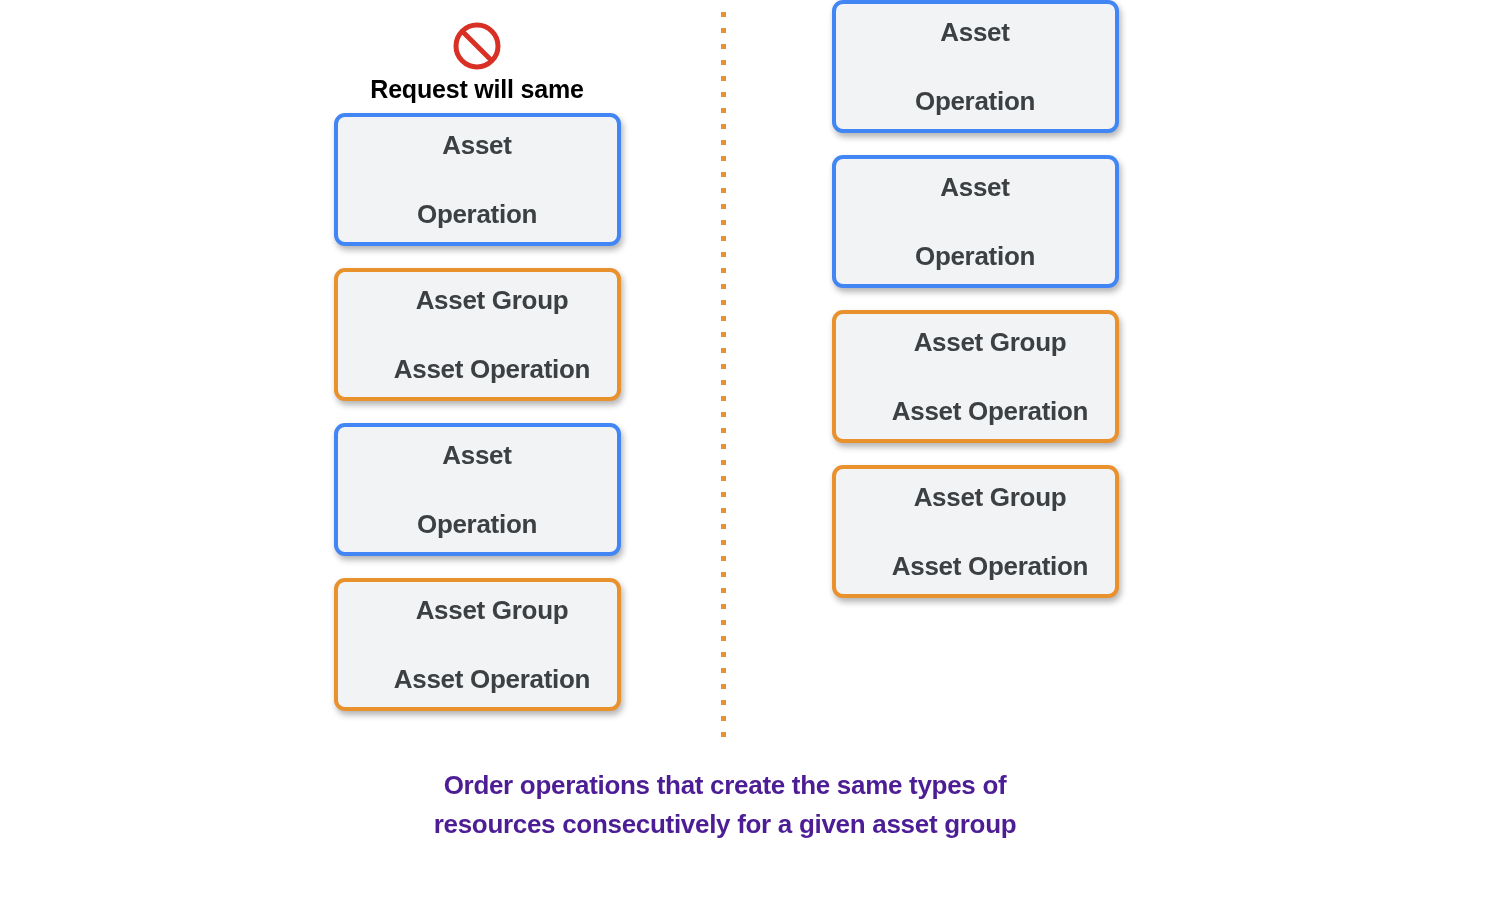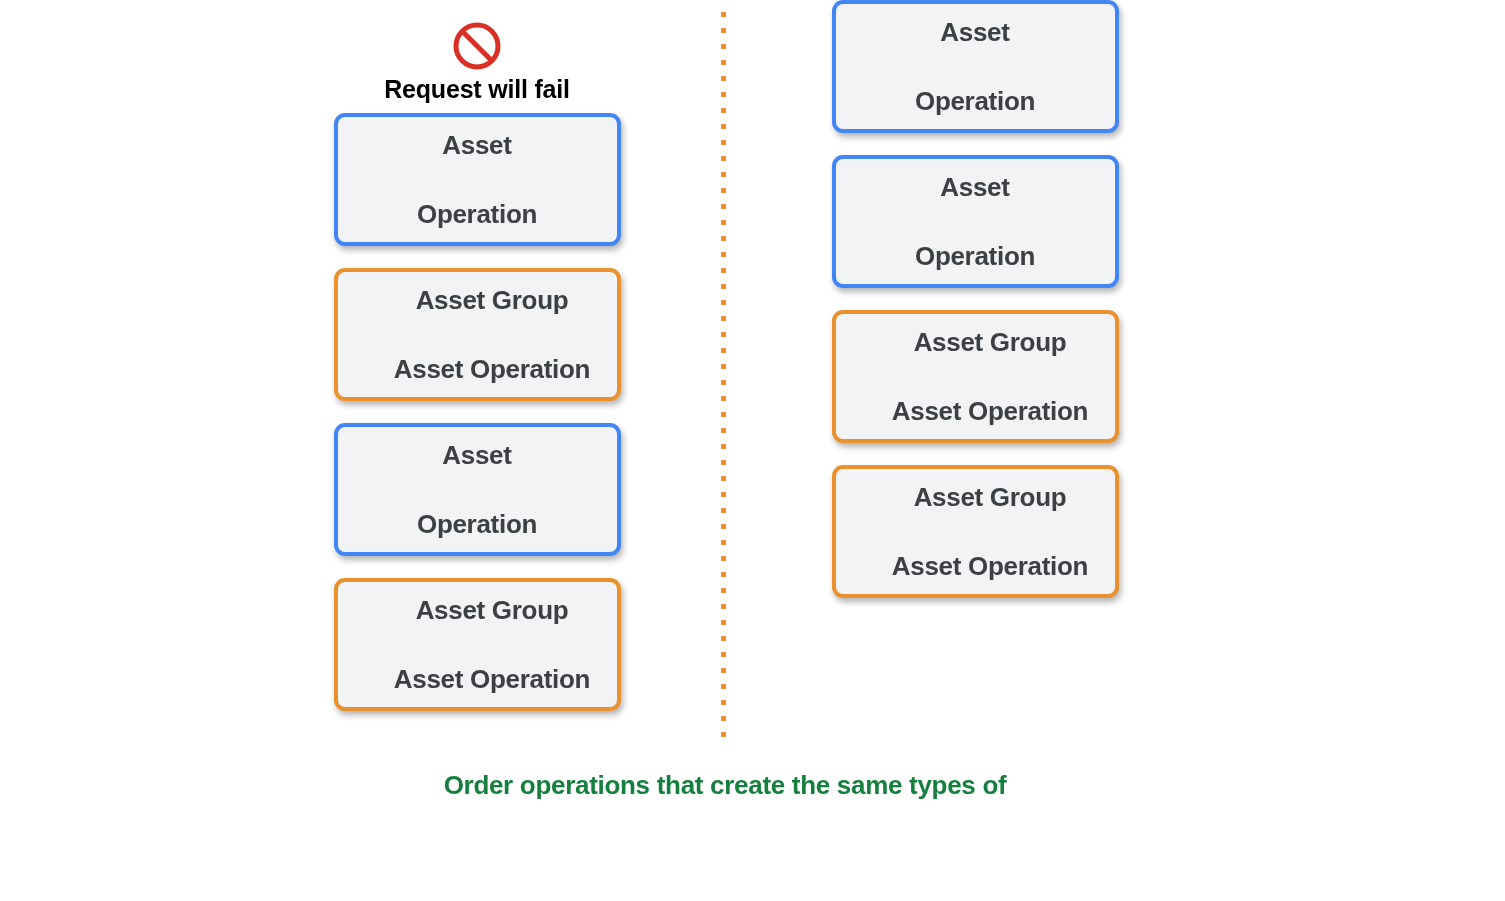--- a/index.html
+++ b/index.html
@@ -111,42 +111,42 @@
     left: 0;
     top: 766px;
     width: 1450px;
     text-align: center;
     padding-left: 0;
   }
 
   .caption-line {
     font-size: 26px;
     font-weight: bold;
-    color: #15803d;
+    color: #4c1d95;
     line-height: 39px;
     letter-spacing: -0.3px;
     white-space: nowrap;
   }
 </style>
 </head>
 <body>
 
 <div class="canvas">
 
   <div class="divider"></div>
 
   <div class="column column-fail">
     <div class="col-header">
       <span class="status-icon">
         <svg width="52" height="52" viewBox="0 0 52 52" aria-hidden="true">
           <circle cx="26" cy="26" r="21" fill="none" stroke="#d93025" stroke-width="5"></circle>
           <line x1="12" y1="12" x2="40" y2="40" stroke="#d93025" stroke-width="5" stroke-linecap="butt"></line>
         </svg>
       </span>
-      <div class="col-title">Request will fail</div>
+      <div class="col-title">Request will same</div>
     </div>
 
     <div class="card-stack">
       <div class="card accent-blue">
         <div class="card-line">Asset</div>
         <div class="card-line">Operation</div>
       </div>
       <div class="card accent-orange">
         <div class="card-line">Asset Group</div>
         <div class="card-line">Asset Operation</div>
@@ -179,15 +179,16 @@
       </div>
       <div class="card accent-orange">
         <div class="card-line">Asset Group</div>
         <div class="card-line">Asset Operation</div>
       </div>
     </div>
   </div>
 
   <div class="caption">
     <div class="caption-line">Order operations that create the same types of</div>
+    <div class="caption-line">resources consecutively for a given asset group</div>
   </div>
 
 </div>
 
 </body></html>

